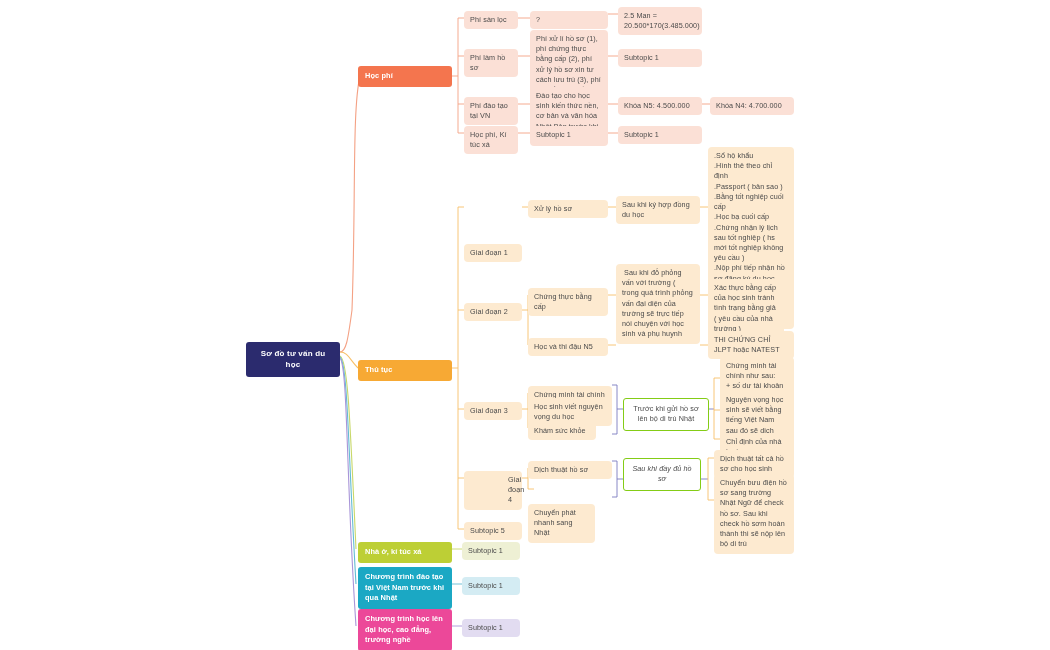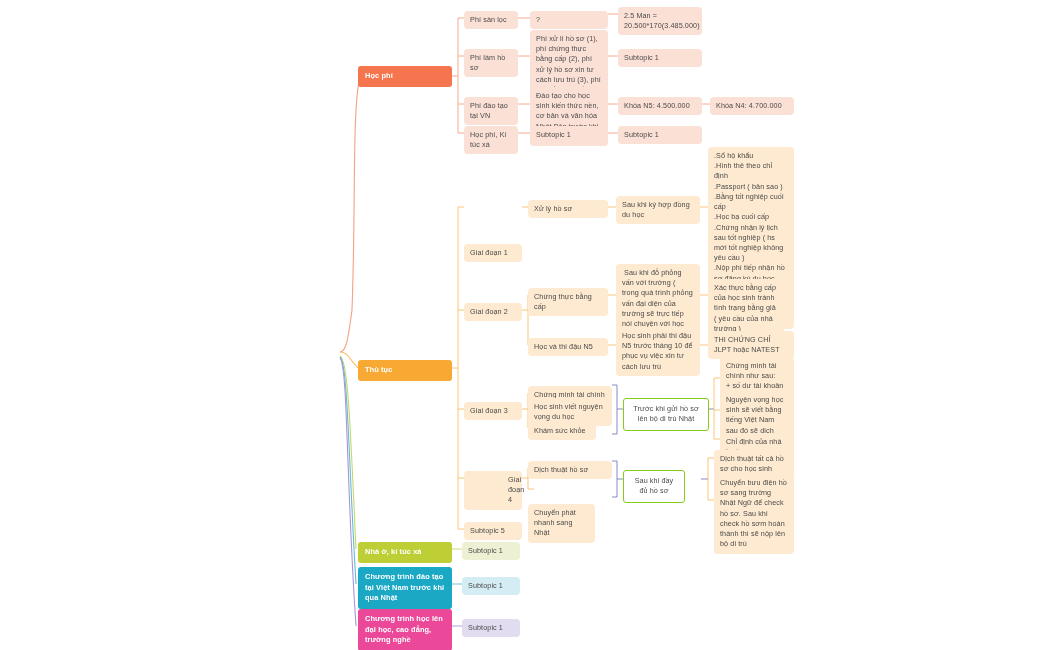--- a/index.html
+++ b/index.html
@@ -137,20 +137,21 @@
     <path d="M701 479 L 708 479" stroke="#7a7ac0" stroke-width=".9" fill="none"></path>
     <path d="M708 458 L 708 500" stroke="#f7c06a" stroke-width=".9" fill="none"></path>
     <path d="M708 458 L 714 458" stroke="#f7c06a" stroke-width=".9" fill="none"></path>
     <path d="M708 500 L 714 500" stroke="#f7c06a" stroke-width=".9" fill="none"></path>
 
     <path d="M452 549 L 462 549" stroke="#c8d86a" stroke-width=".9" fill="none"></path>
     <path d="M452 584 L 462 584" stroke="#63bcd4" stroke-width=".9" fill="none"></path>
     <path d="M452 626 L 462 626" stroke="#a995d8" stroke-width=".9" fill="none"></path>
   </svg>
 
+  <div class="node root" style="left:246px; top:342px; width:94px;">Sơ đồ tư vấn du học</div>
 
   <div class="node topic topic-hocphi" style="left:358px; top:66px; width:94px;">Học phí</div>
 
   <div class="node t-peach" style="left:464px; top:11px; width:54px;">Phí sàn lọc</div>
   <div class="node t-peach" style="left:530px; top:11px; width:78px;">?</div>
   <div class="node t-peach" style="left:618px; top:7px; width:84px;">2.5 Man = 20.500*170(3.485.000)</div>
 
   <div class="node t-peach" style="left:464px; top:49px; width:54px;">Phí làm hồ sơ</div>
   <div class="node t-peach" style="left:530px; top:30px; width:78px;">Phí xử lí hồ sơ (1), phí chứng thực bằng cấp (2), phí xử lý hồ sơ xin tư cách lưu trú (3), phí chuyển phát hồ sơ sang Nhật (4), chi phí xin visa (5)</div>
   <div class="node t-peach" style="left:618px; top:49px; width:84px;">Subtopic 1</div>
@@ -176,38 +177,37 @@
 .Học bạ cuối cấp
 .Chứng nhận lý lịch sau tốt nghiệp ( hs mới tốt nghiệp không yêu cầu )
 .Nộp phí tiếp nhận hồ sơ đăng ký du học cho nhà trường ở Nhật 25.000 Yên = 4.250.000 vnd ( tùy vào tỷ giá )</div>
 
   <div class="node t-cream" style="left:464px; top:303px; width:58px;">Giai đoạn 2</div>
   <div class="node t-cream" style="left:528px; top:288px; width:80px;">Chứng thực bằng cấp</div>
   <div class="node t-cream" style="left:616px; top:264px; width:84px;"> Sau khi đỗ phỏng vấn với trường ( trong quá trình phỏng vấn đại diện của trường sẽ trực tiếp nói chuyện với học sinh và phụ huynh</div>
   <div class="node t-cream" style="left:708px; top:279px; width:76px;">Xác thực bằng cấp  của học sinh tránh tình trạng bằng giả ( yêu cầu của nhà trường )</div>
 
   <div class="node t-cream" style="left:528px; top:338px; width:80px;">Học và thi đậu N5</div>
-  <div class="node t-cream" style="left:616px; top:327px; width:84px;">Học sinh phải thi đậu N5 trước tháng 10 để phục vụ việc xin tư cách lưu trú</div>
   <div class="node t-cream" style="left:708px; top:331px; width:86px;">THI CHỨNG CHỈ JLPT hoặc NATEST</div>
 
   <div class="node t-cream" style="left:464px; top:402px; width:58px;">Giai đoạn 3</div>
   <div class="node t-cream" style="left:528px; top:386px; width:84px;">Chứng minh tài chính</div>
   <div class="node t-cream" style="left:528px; top:398px; width:84px;">Học sinh viết nguyện vọng du học</div>
   <div class="node t-cream" style="left:528px; top:422px; width:68px;">Khám sức khỏe</div>
   <div class="node summary" style="left:623px; top:398px; width:86px;">Trước khi gửi hồ sơ lên bộ di trú Nhật</div>
   <div class="node t-cream" style="left:720px; top:357px; width:74px;">Chứng minh tài chính như sau:
 + số dư tài khoản
 + thu nhập hiện tại</div>
   <div class="node t-cream" style="left:720px; top:391px; width:74px;">Nguyện vọng học sinh sẽ viết bằng tiếng Việt Nam sau đó sẽ dịch sang tiếng Nhật</div>
   <div class="node t-cream" style="left:720px; top:433px; width:74px;">Chỉ định của nhà trường</div>
 
   <div class="node t-cream" style="left:464px; top:471px; width:58px;padding-left:44px;">Giai đoạn 4</div>
   <div class="node t-cream" style="left:528px; top:461px; width:84px;">Dịch thuật hồ sơ</div>
   <div class="node t-cream" style="left:528px; top:480px; width:67px;margin-top:24px;">Chuyển phát nhanh sang Nhật</div>
-  <div class="node summary" style="left:623px; top:470px; width:62px;">Sau khi đầy đủ hồ sơ</div>
+  <div class="node summary" style="left:623px; top:458px; width:78px;font-style:italic;">Sau khi đầy đủ hồ sơ</div>
   <div class="node t-cream" style="left:714px; top:450px; width:80px;">Dịch thuật tất cả hồ sơ cho học sinh</div>
   <div class="node t-cream" style="left:714px; top:474px; width:80px;">Chuyển bưu điện hồ sơ sang trường Nhật Ngữ để check hồ sơ. Sau khi check hồ sơm hoàn thành thì sẽ nộp lên bộ di trú</div>
 
   <div class="node t-cream" style="left:464px; top:522px; width:58px;">Subtopic 5</div>
 
   <div class="node topic topic-nhao" style="left:358px; top:542px; width:94px;">Nhà ở, kí túc xá</div>
   <div class="node t-lime" style="left:462px; top:542px; width:58px;">Subtopic 1</div>
 
   <div class="node topic topic-ctdt" style="left:358px; top:567px; width:94px;">Chương trình đào tạo tại Việt Nam trước khi qua Nhật</div>
   <div class="node t-cyan" style="left:462px; top:577px; width:58px;">Subtopic 1</div>

